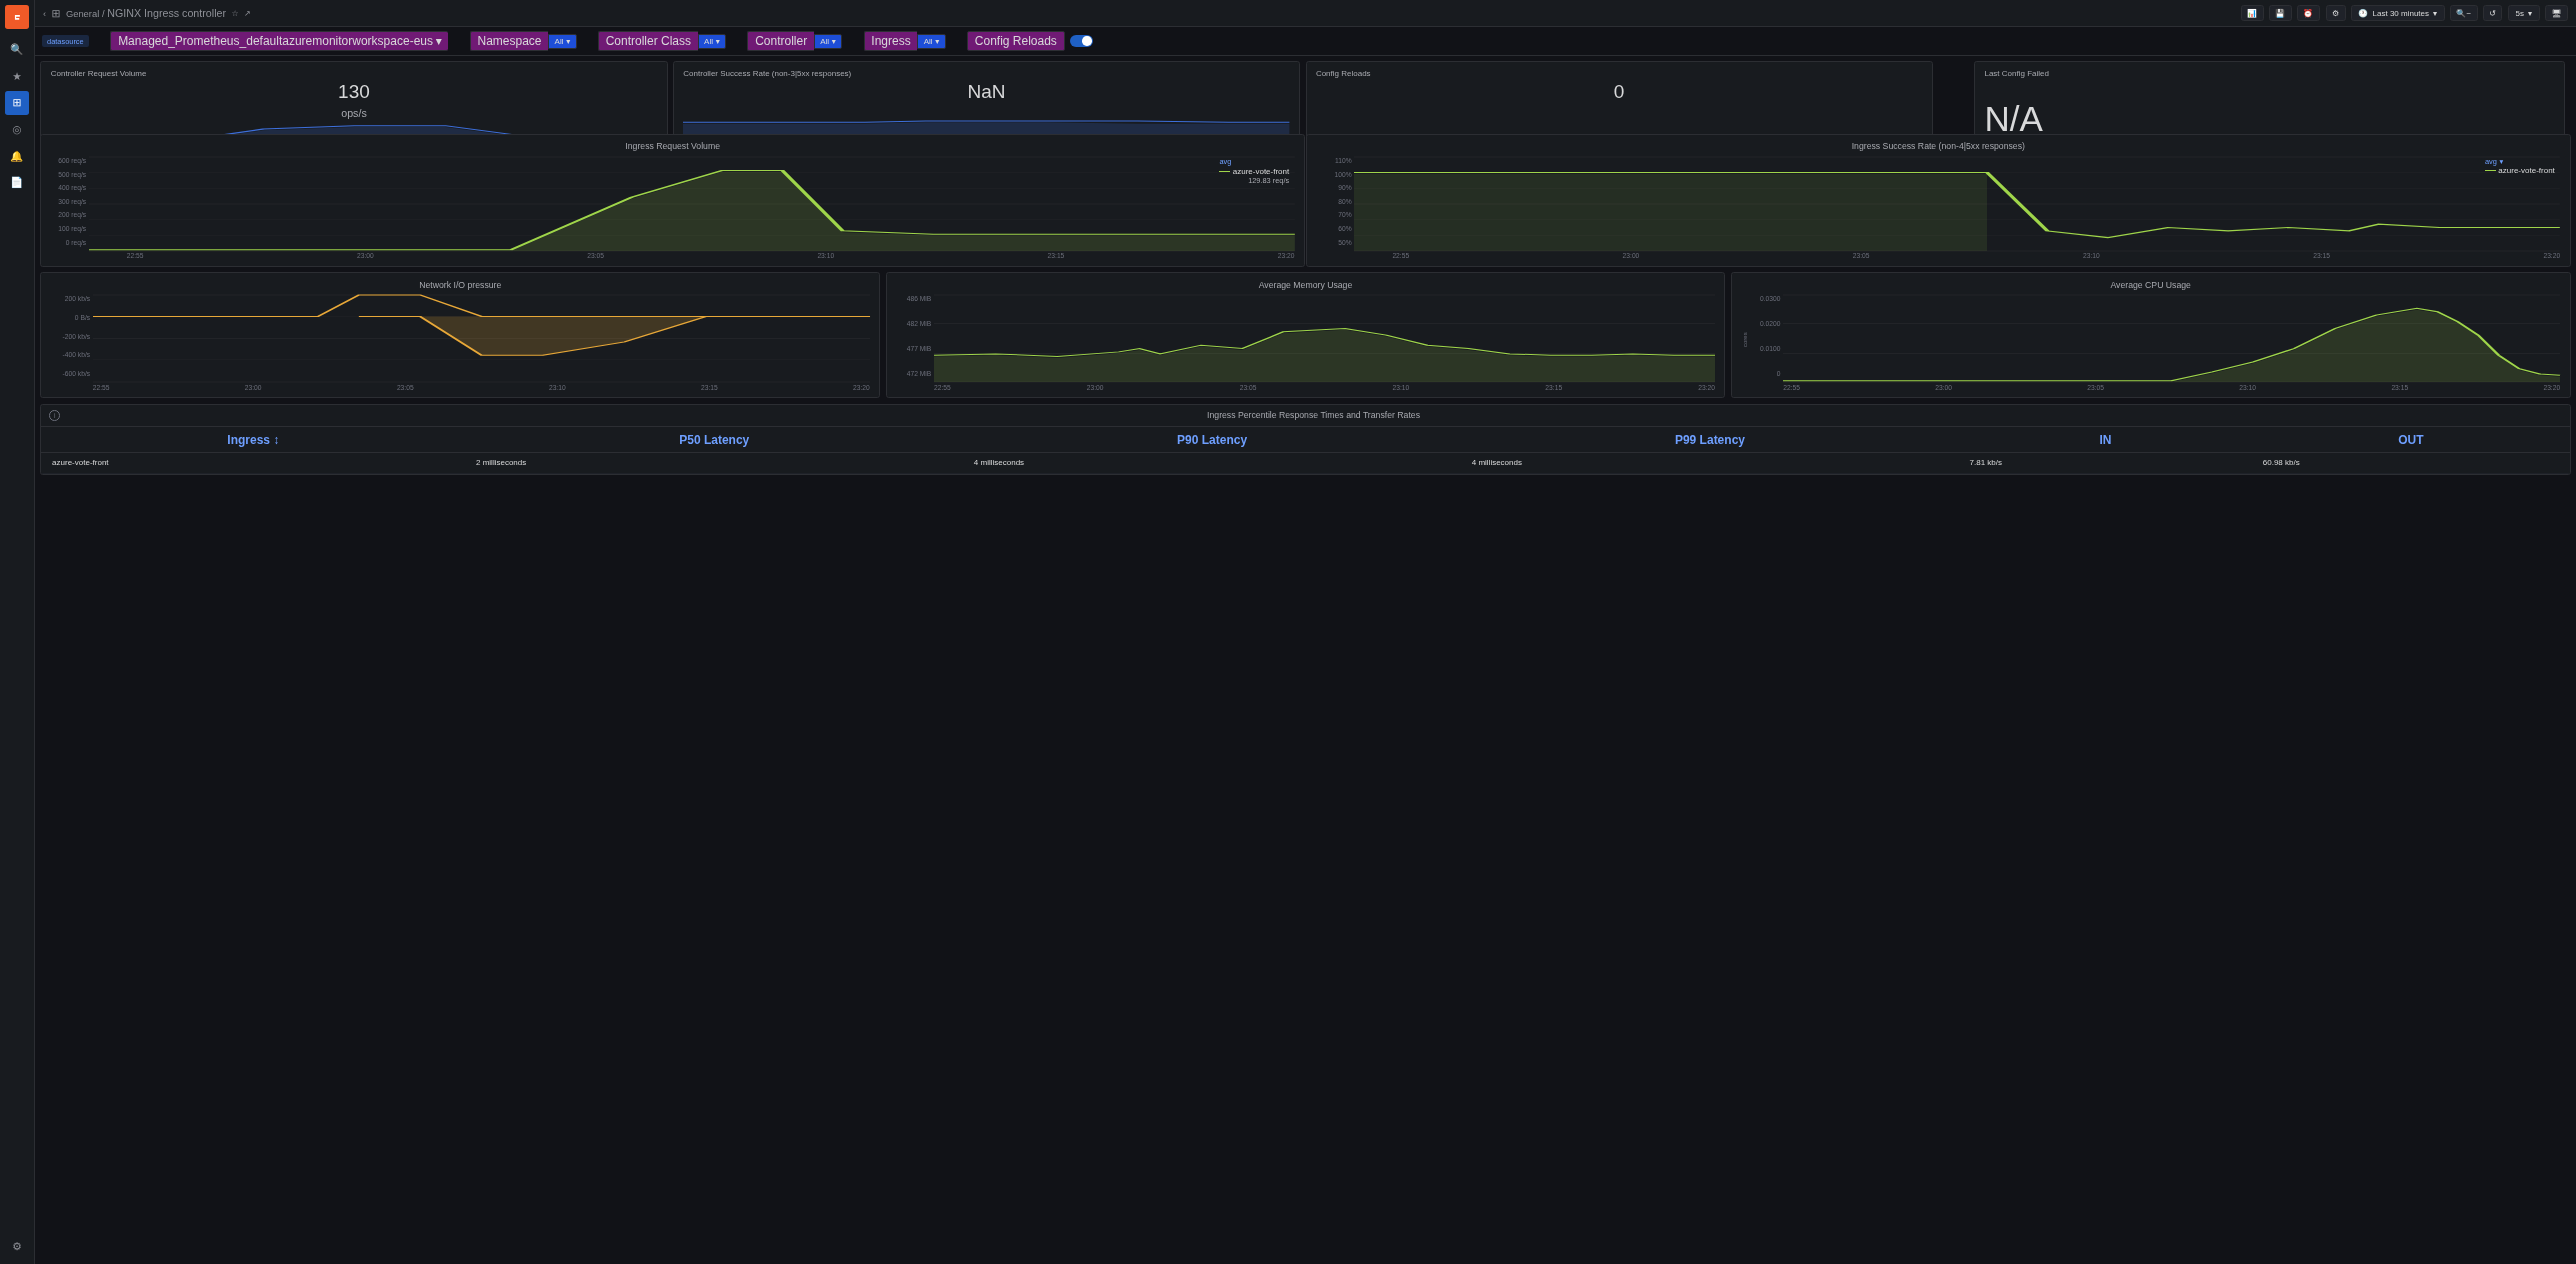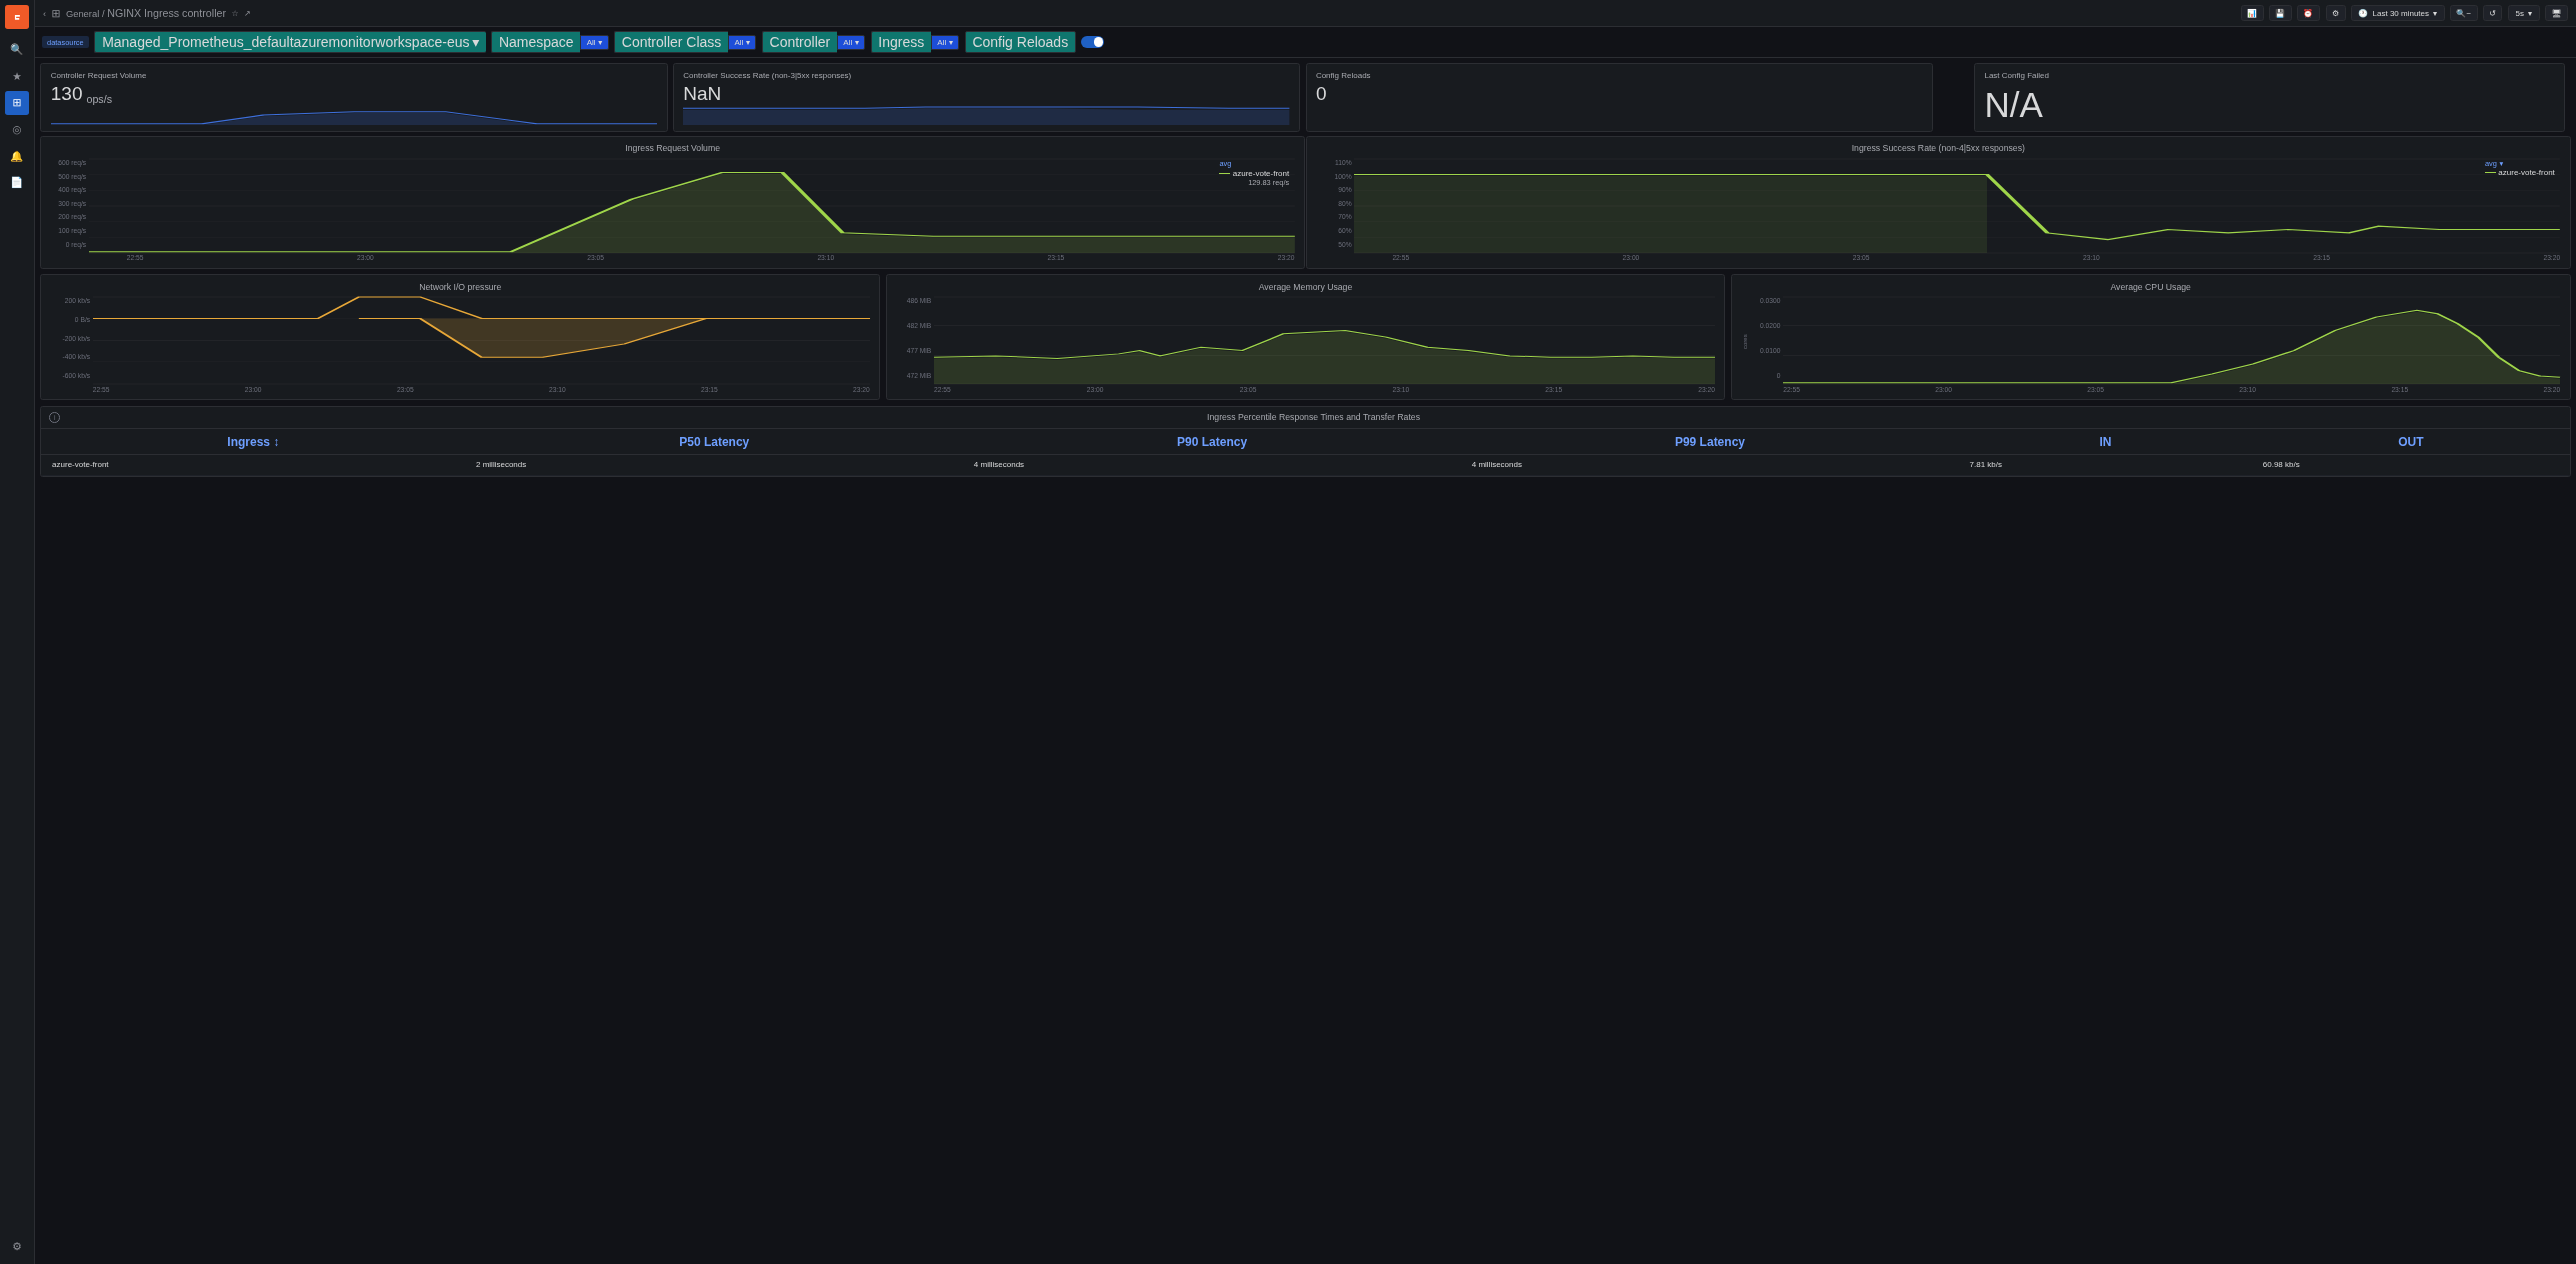--- a/index.html
+++ b/index.html
@@ -112,27 +112,28 @@
       color: #6e9fff;
       background: #1a2740;
       padding: 1.3px 5.4px;
       border-radius: 2px;
       cursor: pointer;
     }
     .filter-group {
       display: flex; align-items: center; gap: 0;
     }
     .filter-name {
-      background: #0f766e;
+      background: #701a75;
       border: 0.7px solid #2c2e33;
       border-right: none;
       color: #d8d9da;
       padding: 2px 6.7px;
-      font-size: 14px;
+      font-size: 12px;
       border-radius: 2px 0 0 2px;
+      margin-left: 16px;
     }
     .filter-value {
       background: #1d4ed8;
       border: 0.7px solid #2c2e33;
       color: #d8d9da;
       padding: 2px 5.4px;
       font-size: 8px;
       border-radius: 0 2px 2px 0;
       display: flex; align-items: center; gap: 2.7px;
       cursor: pointer;
@@ -183,21 +184,21 @@
     }
     .stat-title {
       font-size: 8px;
       color: #a8aab0;
       margin-bottom: 2.7px;
     }
     .stat-value {
       font-size: 19px;
       font-weight: 300;
       color: #d8d9da;
-      display: flex; align-items: flex-end; gap: 4px;
+      display: flex; align-items: center; gap: 4px; flex-direction: column;
     }
     .stat-unit { font-size: 10.7px; color: #a8aab0; }
     .stat-sparkline {
       margin-top: auto;
       height: 20px;
     }
     .last-config-card {
       background: #181b1f;
       border: 0.7px solid #2c2e33;
       border-radius: 2.7px;

